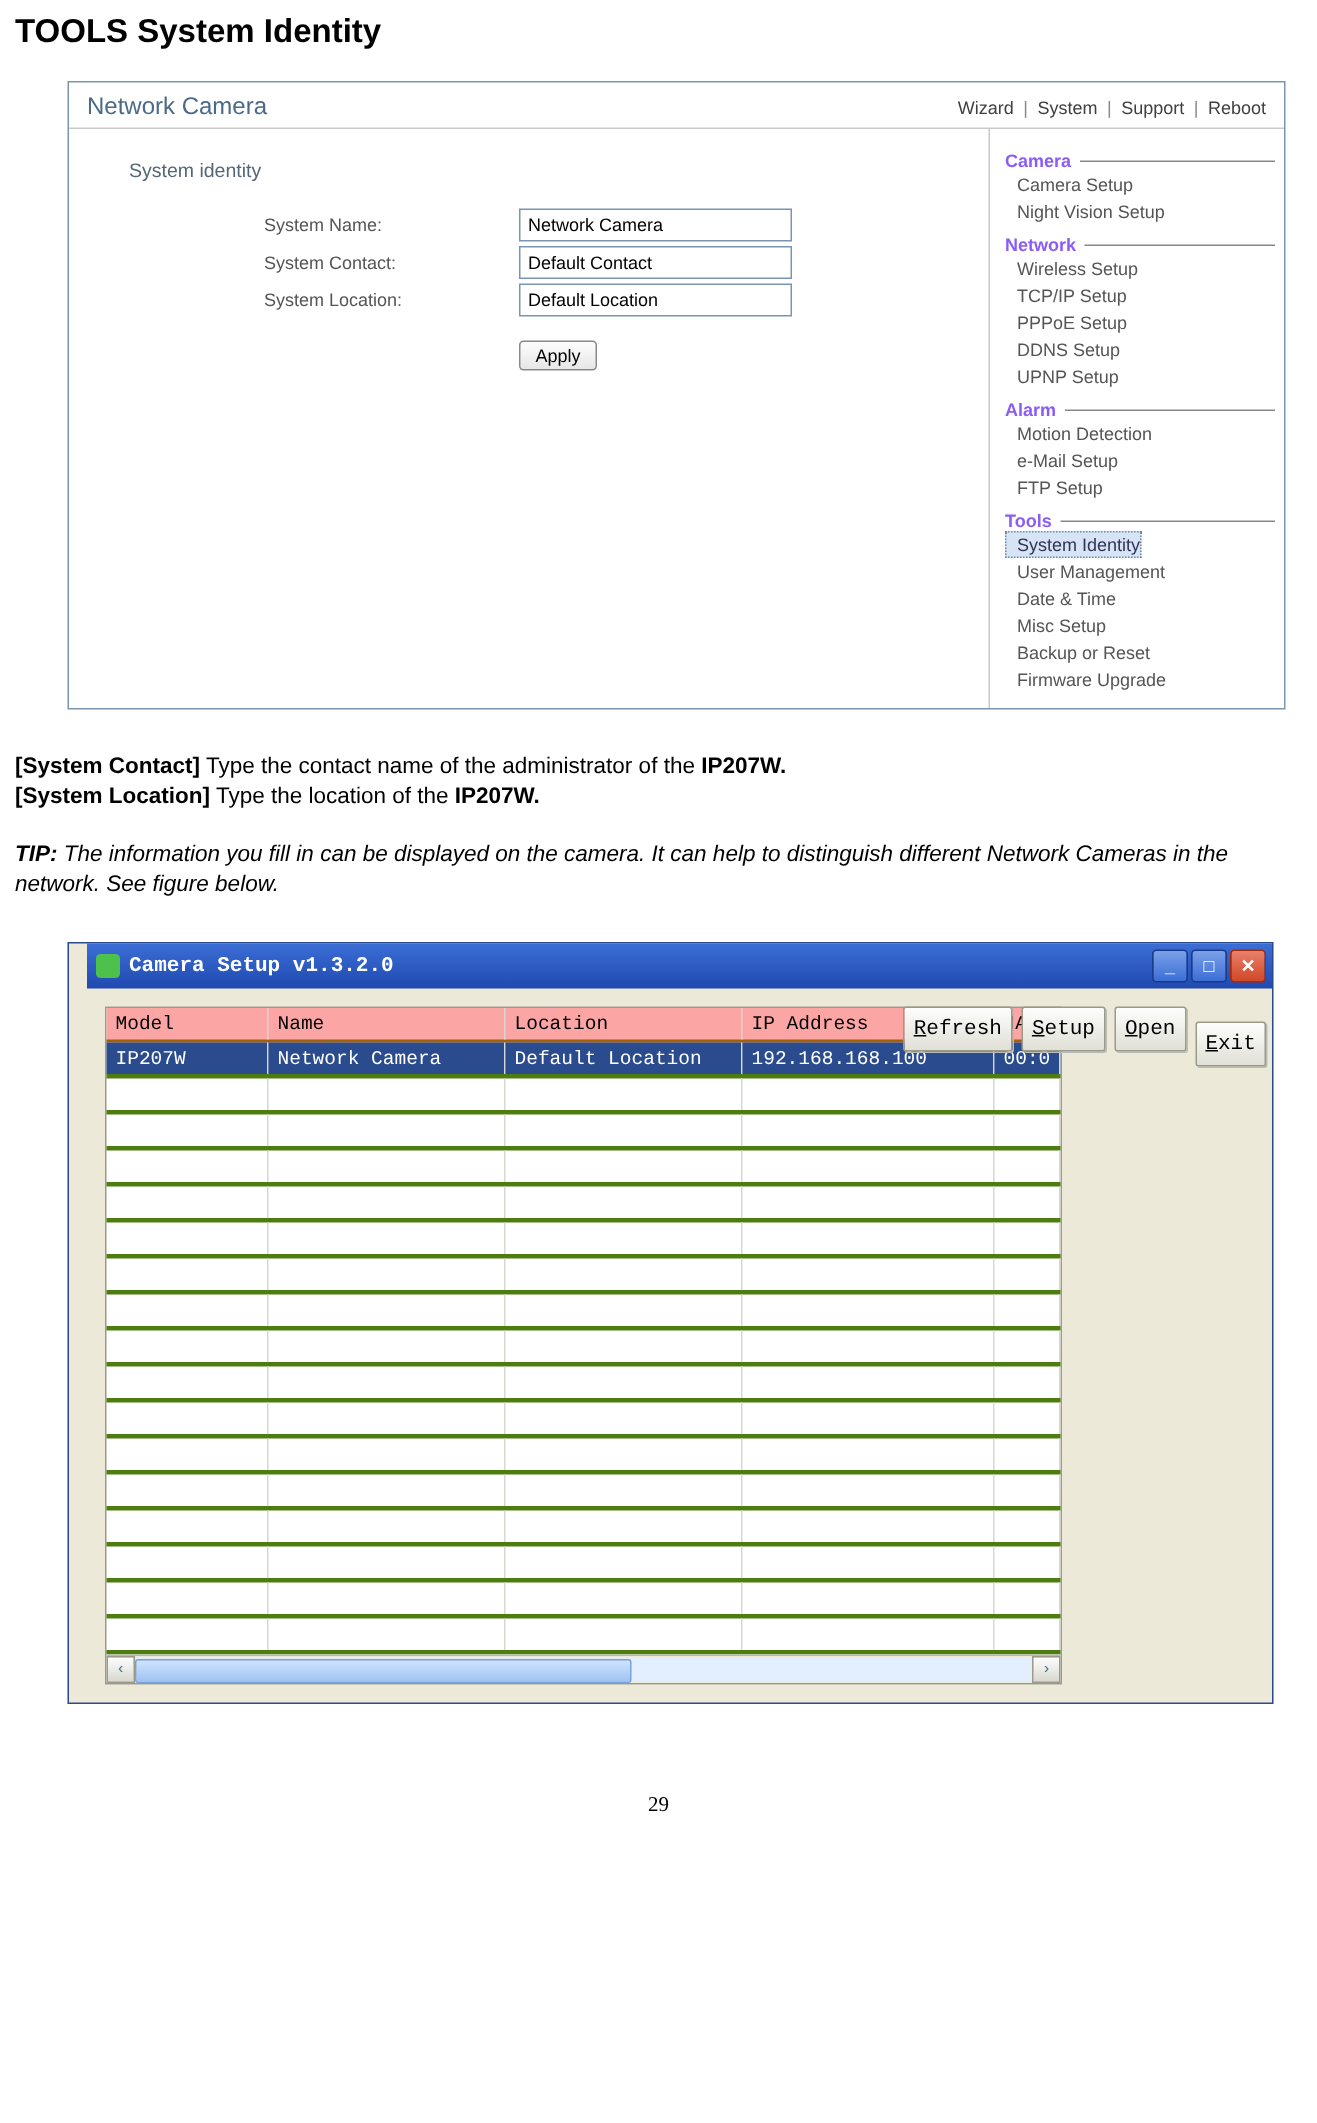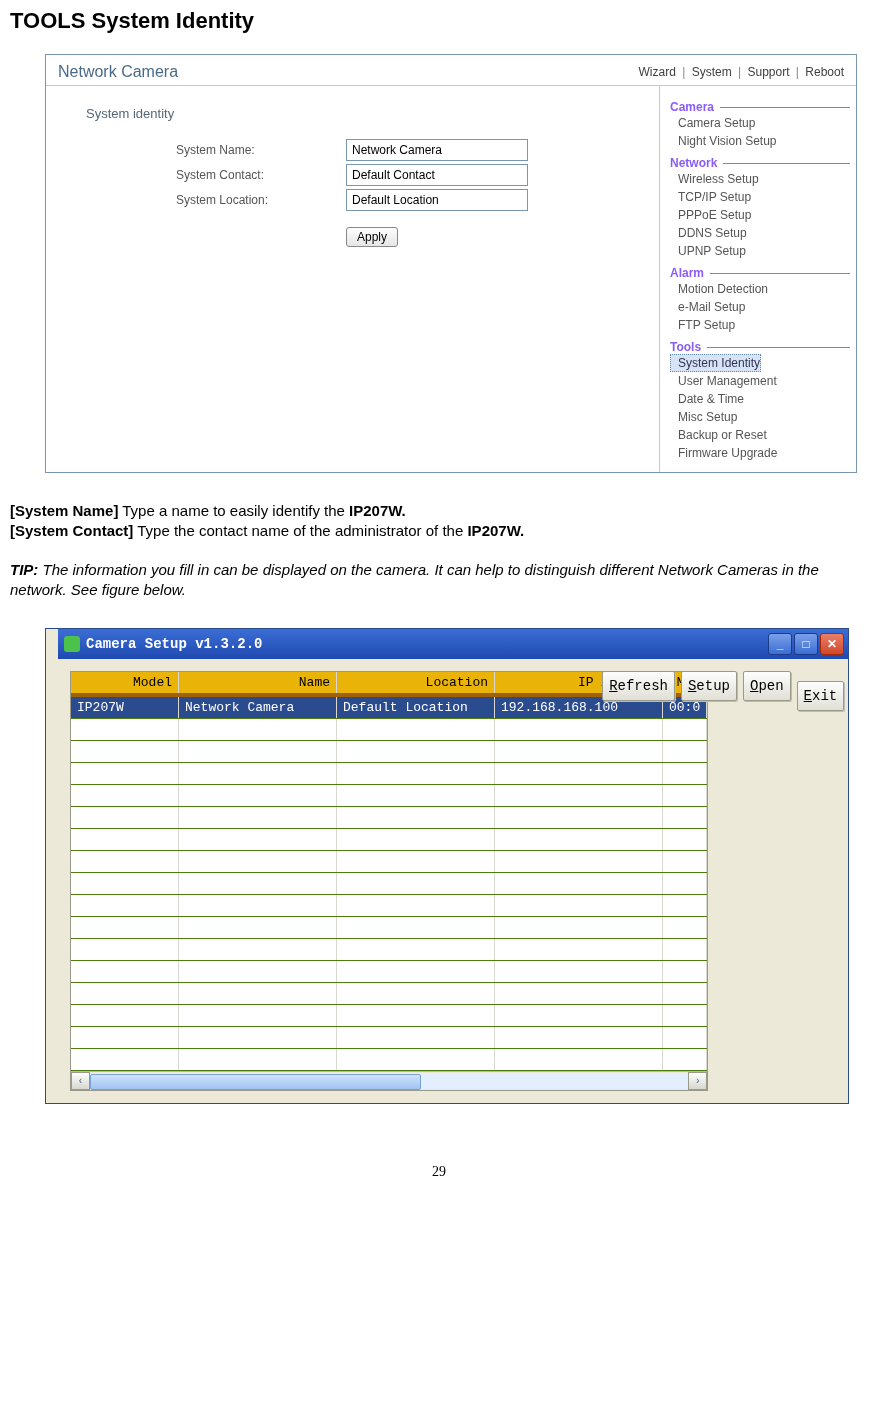--- a/index.html
+++ b/index.html
@@ -198,26 +198,25 @@
   }
   .grid-wrap {
     flex: 1;
     background: #fff;
     border: 1px solid #9a9a8a;
     display:flex;
     flex-direction:column;
   }
   .grid-header, .grid-row {
     display:flex;
-    border-bottom: 1px solid #4d7c0f;
+    border-bottom: 3px solid #4d7c0f;
   }
   .grid-header {
-    background: #eab308;
-    border-bottom: 4px solid #a16207;
-    text-align: right;
+    background: #fca5a5;
+    border-bottom: 2px solid #a16207;
   }
   .grid-cell {
     padding: 2px 6px;
     border-right: 1px solid #d8d8d0;
     white-space: nowrap;
     overflow: hidden;
     height: 17px;
     line-height: 17px;
   }
   .col-model { width: 95px; }
@@ -363,24 +362,24 @@
       <div class="side-item">Date &amp; Time</div>
       <div class="side-item">Misc Setup</div>
       <div class="side-item">Backup or Reset</div>
       <div class="side-item">Firmware Upgrade</div>
     </div>
   </div>
 </div>
 
 <div class="body-text">
   <p>
-    <b>[System Name]</b><span> Type a name to easily identify the </span><b>IP207W.</b>
+    <b>[System Contact]</b><span> Type the contact name of the administrator of the </span><b>IP207W.</b>
   </p>
   <p>
-    <b>[System Contact]</b><span> Type the contact name of the administrator of the </span><b>IP207W.</b>
+    <b>[System Location]</b><span> Type the location of the </span><b>IP207W.</b>
   </p>
 </div>
 
 <div class="tip">
   <span class="tip-label">TIP:</span><span class="tip-body"> The information you fill in can be displayed on the camera. It can help to distinguish different Network Cameras in the network. See figure below.</span>
 </div>
 
 <div class="win">
   <div class="win-titlebar">
     <div class="win-title-left">

